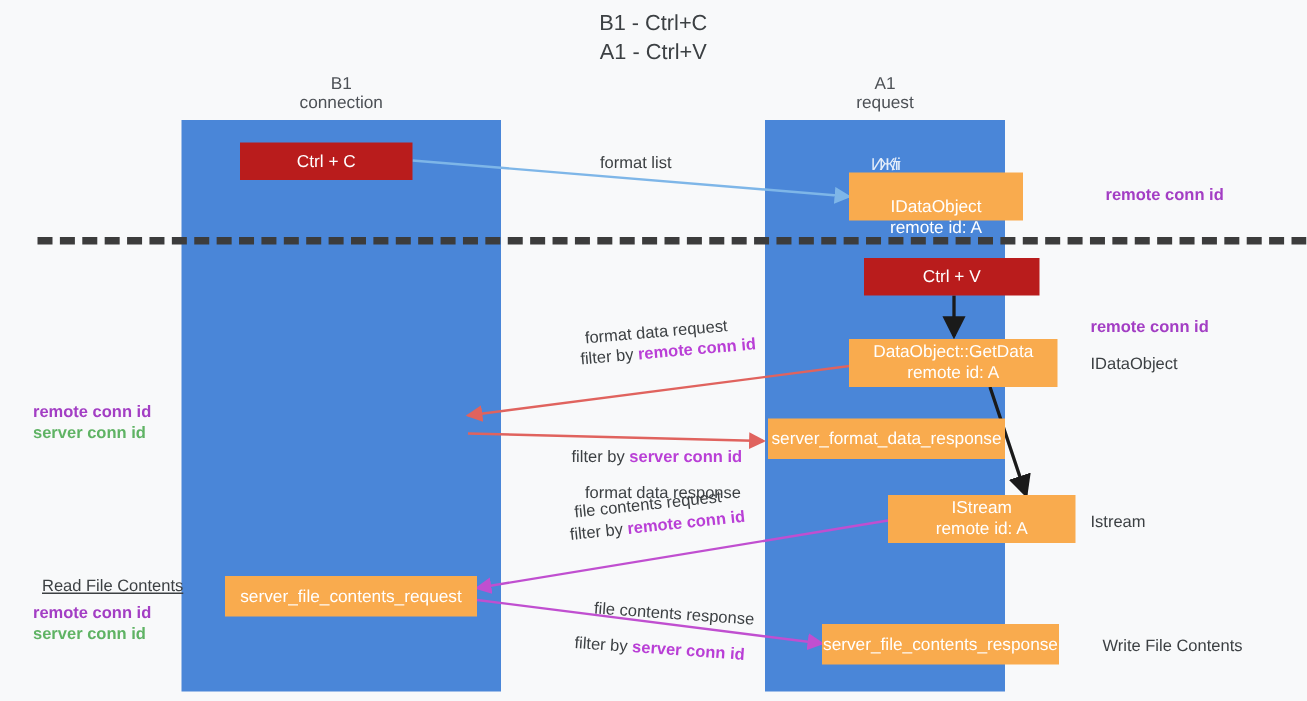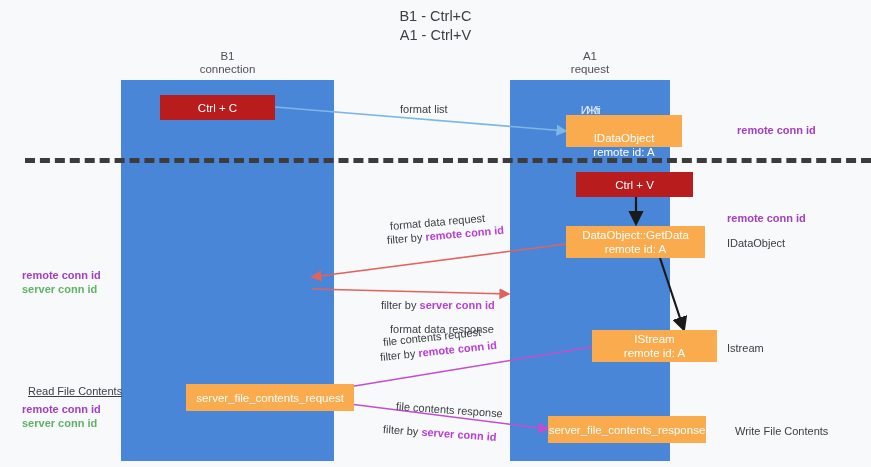--- a/index.html
+++ b/index.html
@@ -164,25 +164,26 @@
     </span>
     <span>remote id: A</span>
   </div>
 
   <div class="abs box green" style="left:576px; top:172px; width:117px; height:25px;">Ctrl + V</div>
 
   <div class="abs box orange" style="left:566px; top:226px; width:139px; height:32px;">DataObject::GetData
 remote id: A</div>
 
 
+  <div class="abs box orange" style="left:512px; top:279px; width:158px; height:27px;">server_format_data_response</div>
 
   <div class="abs box orange" style="left:592px; top:330px; width:125px; height:32px;">IStream
 remote id: A</div>
 
-  <div class="abs box orange" style="left:150px; top:384px; width:168px; height:27px;margin-left:36px;">server_file_contents_request</div>
+  <div class="abs box orange" style="left:150px; top:384px; width:168px; height:27px;">server_file_contents_request</div>
 
   <div class="abs box orange" style="left:548px; top:416px; width:158px; height:27px;">server_file_contents_response</div>
 
   <div class="abs divider" style="left:25px; top:158px; width:846px;"></div>
 
   <div class="abs caption" style="left:400px; top:102px;">format list</div>
 
   <div class="abs caption" style="left:390px; top:219px; transform:rotate(-5deg); transform-origin:left center;">format data request</div>
   <div class="abs caption" style="left:387px; top:233px; transform:rotate(-5deg); transform-origin:left center;">
     <span>filter by </span><span class="hl-purple">remote conn id</span>

